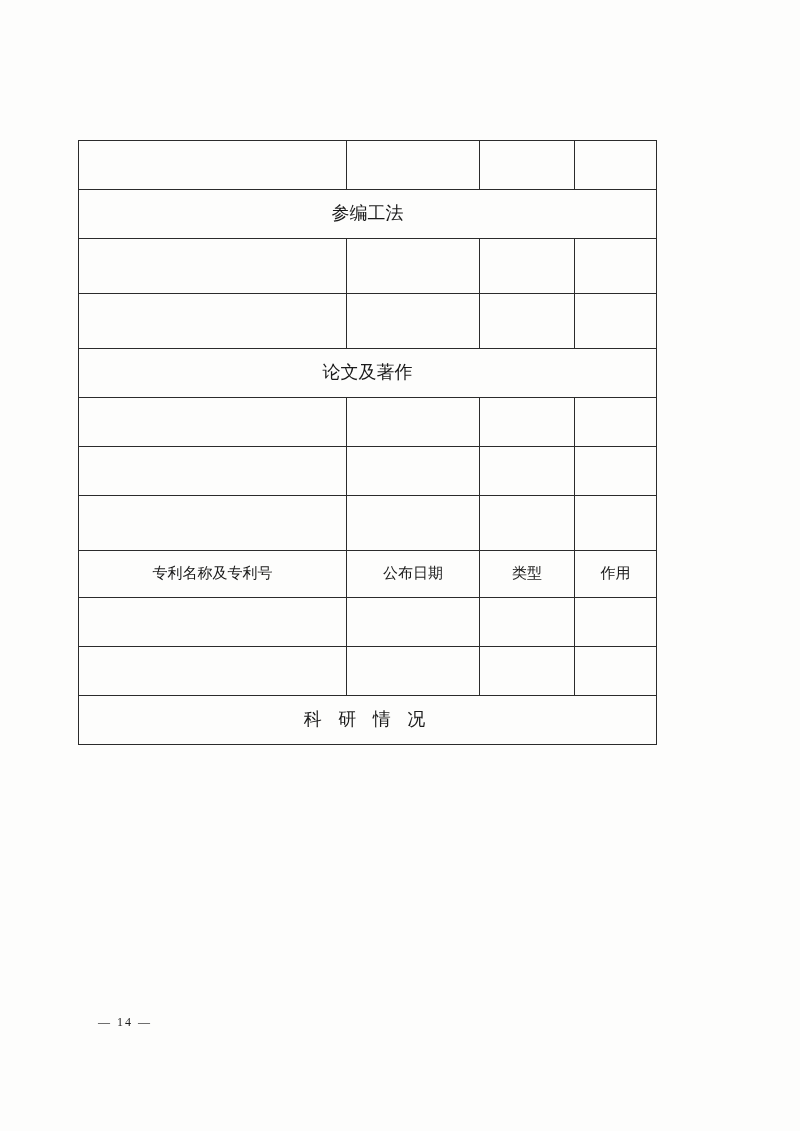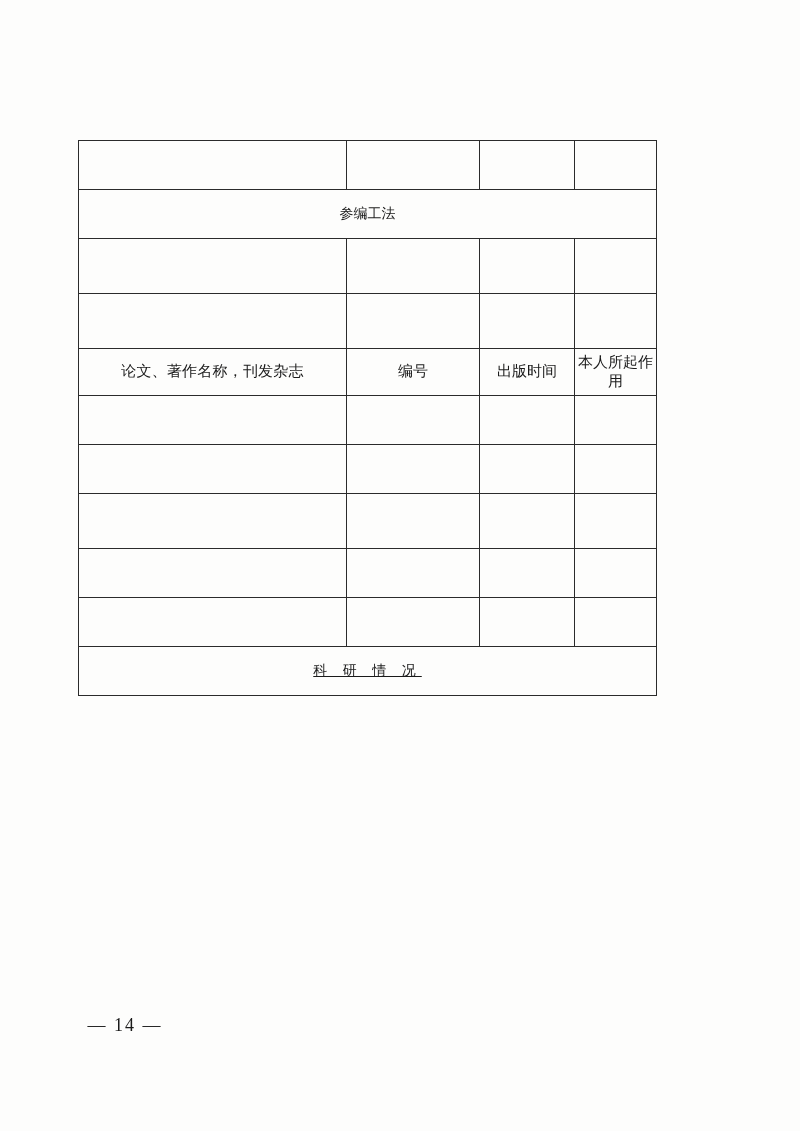--- a/index.html
+++ b/index.html
@@ -45,41 +45,40 @@
   }
   .c1 { width: 268px; }
   .c2 { width: 133px; }
   .c3 { width: 95px; }
   .c4 { width: 82px; }
 
   tr.blank td { height: 48px; }
   tr.blank-tall td { height: 54px; }
   tr.section td {
     height: 48px;
-    font-size: 14px;
+    font-size: 18px;
   }
   tr.header td {
     height: 46px;
     font-size: 15px;
   }
   .small {
     font-size: 12.5px;
     letter-spacing: 0.2px;
   }
   .spaced {
     letter-spacing: 6px;
-    text-decoration: underline;
   }
   .footer {
     position: absolute;
     left: 0;
     top: 1015px;
     width: 250px;
     text-align: center;
-    font-size: 18px;
+    font-size: 12px;
     letter-spacing: 2px;
     color: #1a1a1a;
     font-family: "Liberation Serif", "DejaVu Serif", serif;
   }
 </style>
 </head>
 <body>
 
 <div class="page">
   <div class="sheet">
@@ -108,45 +107,48 @@
           <td></td>
           <td></td>
         </tr>
         <tr class="blank-tall">
           <td></td>
           <td></td>
           <td></td>
           <td></td>
         </tr>
 
-        <tr class="header">
-          <td class="small">论文、著作名称，刊发杂志</td>
-          <td>编号</td>
-          <td>出版时间</td>
-          <td>本人所起作用</td>
+        <tr class="section">
+          <td colspan="4">论文及著作</td>
         </tr>
         <tr class="blank">
           <td></td>
           <td></td>
           <td></td>
           <td></td>
         </tr>
         <tr class="blank">
           <td></td>
           <td></td>
           <td></td>
           <td></td>
         </tr>
         <tr class="blank-tall">
           <td></td>
           <td></td>
           <td></td>
           <td></td>
         </tr>
 
+        <tr class="header">
+          <td>专利名称及专利号</td>
+          <td>公布日期</td>
+          <td>类型</td>
+          <td>作用</td>
+        </tr>
         <tr class="blank">
           <td></td>
           <td></td>
           <td></td>
           <td></td>
         </tr>
         <tr class="blank">
           <td></td>
           <td></td>
           <td></td>

